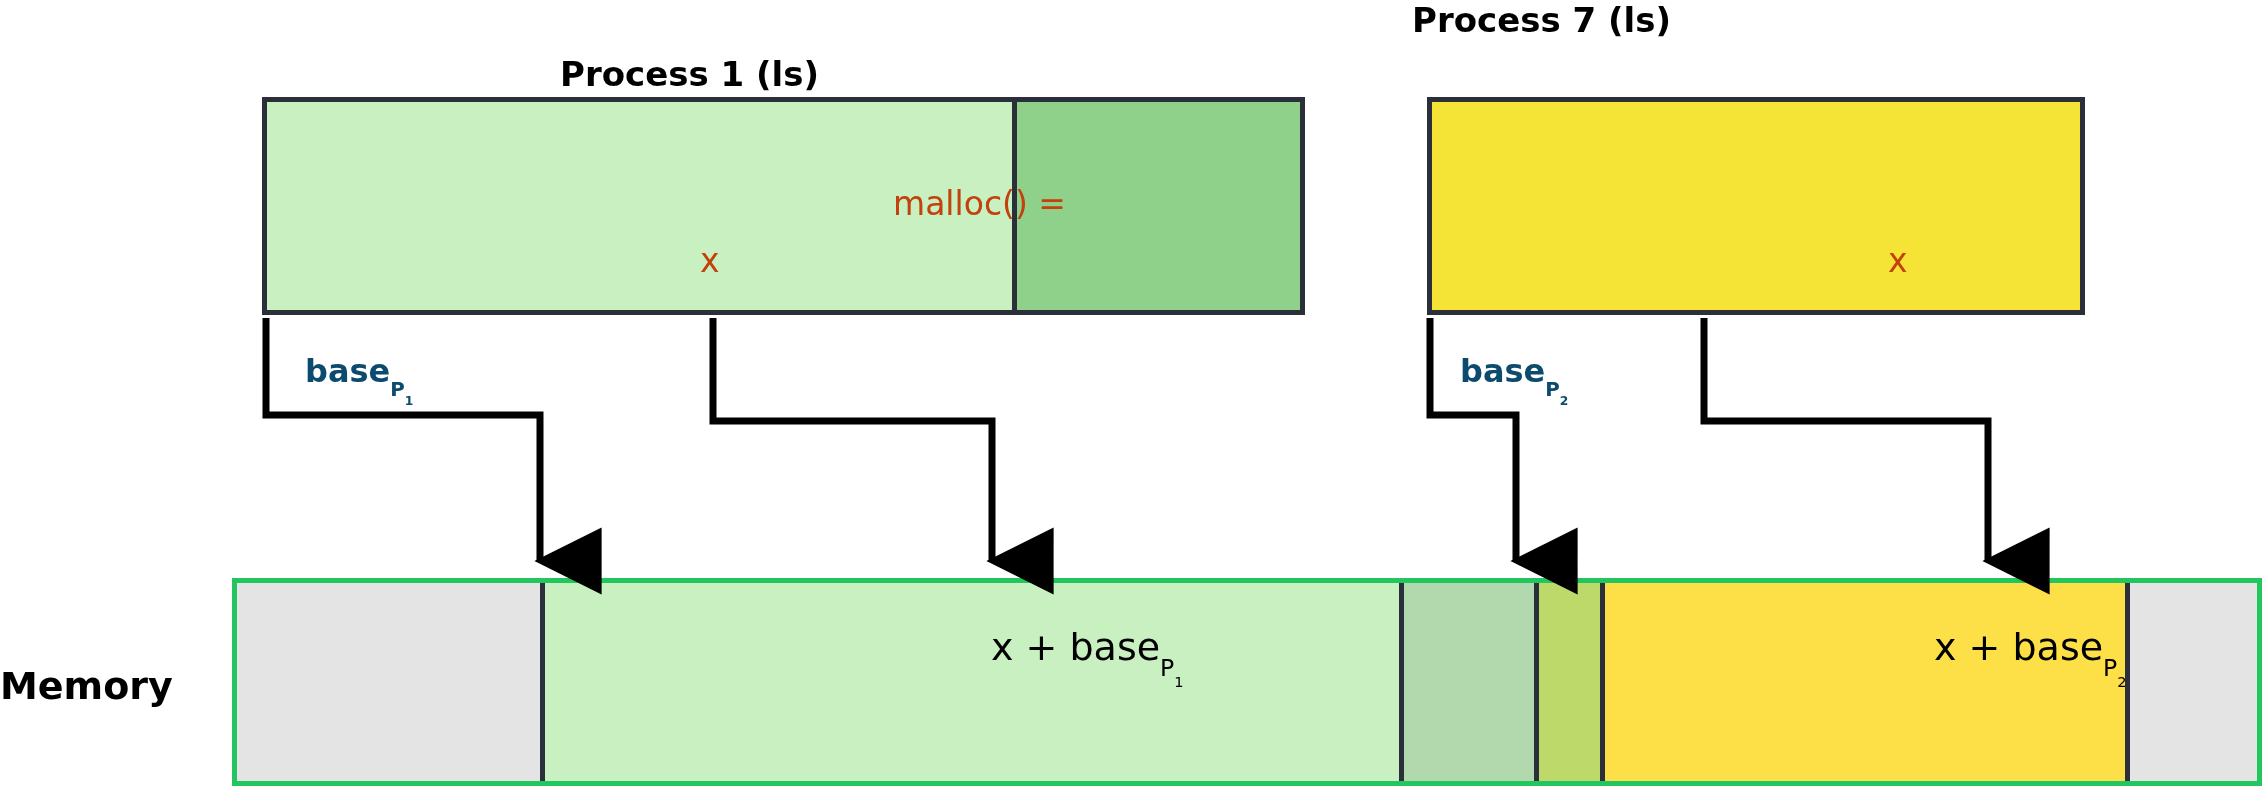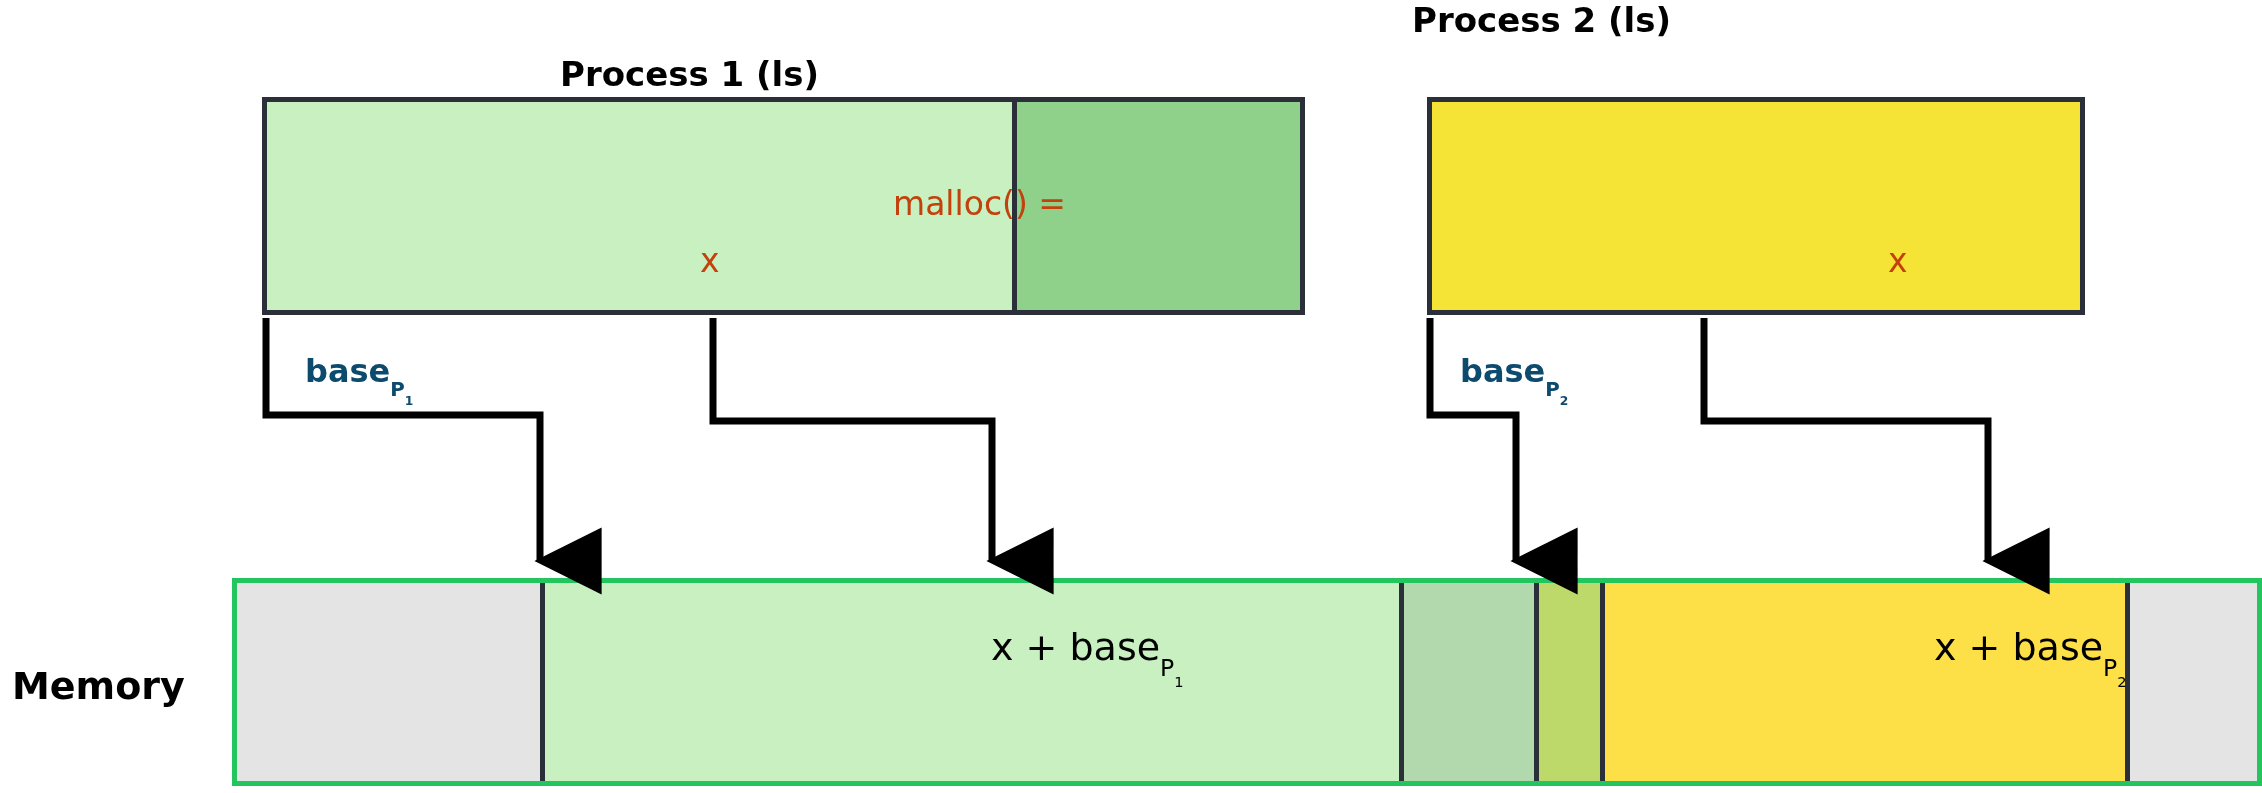--- a/index.html
+++ b/index.html
@@ -35,21 +35,20 @@
     font-size:33px;
     color:#c2410c;
     white-space:nowrap;
   }
   .sidelabel{
     position:absolute;
     font-size:38px;
     font-weight:700;
     color:#000;
     white-space:nowrap;
-    padding-left:12px;
   }
   .baselabel{
     position:absolute;
     font-size:32px;
     font-weight:700;
     color:#0c4a6e;
     white-space:nowrap;
   }
   sub{font-size:0.62em;line-height:0;position:relative;bottom:-0.32em;}
 
@@ -73,21 +72,21 @@
   
   #wires{position:absolute;left:0;top:0;width:2262px;height:793px;pointer-events:none;}
 </style>
 </head>
 <body>
 
 <div id="stage">
 
   <div class="title" style="left:560px;top:18px;margin-top:36px;">Process 1 (ls)</div>
 
-  <div class="title" style="left:1412px;top:0px;">Process 2 (ls)</div>
+  <div class="title" style="left:1412px;top:0px;">Process 7 (ls)</div>
 
   <div class="procbox" id="p1box" style="left:262px;top:97px;width:1043px;height:218px;">
     <div class="seg" style="width:745px;background:#c8f0c0;"></div>
     <div class="seg" style="flex:1;background:#8fd18a;"></div>
   </div>
 
   <div class="boxlabel" style="left:893px;top:184px;">malloc() =</div>
 
   <div class="boxlabel" style="left:700px;top:241px;">x</div>
 

